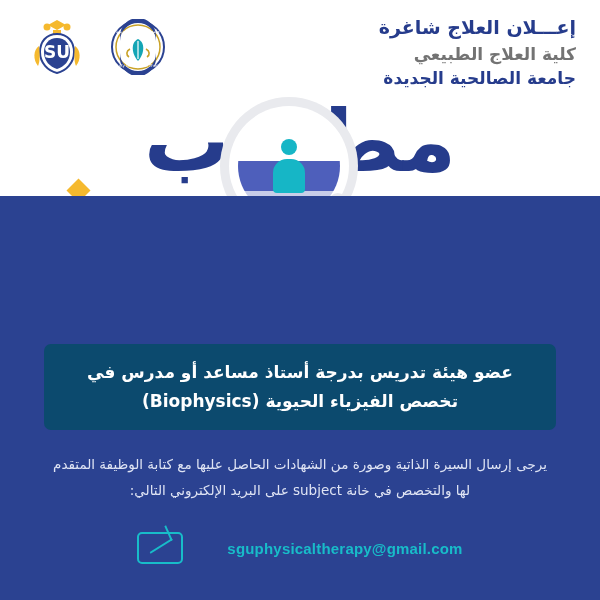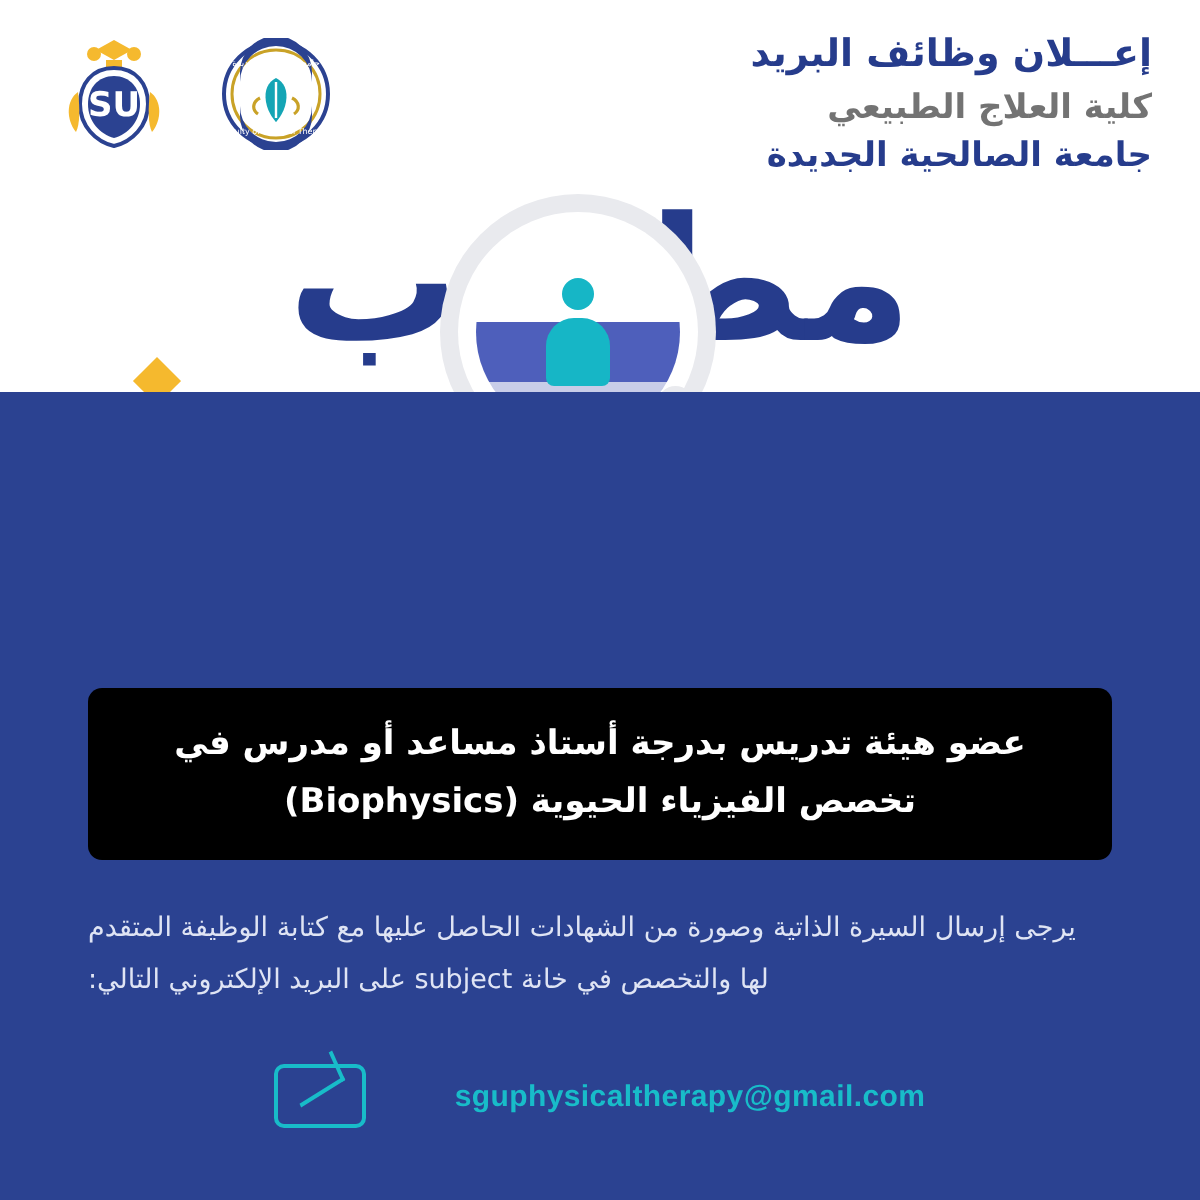--- a/index.html
+++ b/index.html
@@ -213,37 +213,37 @@
     font-weight: bold;
     line-height: 1.75;
   }
   .job-box {
     position: absolute;
     top: 148px;
     left: 44px;
     width: 512px;
     padding: 14px 16px;
     box-sizing: border-box;
-    background: #000000;
+    background: #0c4a6e;
     border-radius: 7px;
     direction: rtl;
     text-align: center;
     color: #ffffff;
     font-size: 17px;
     font-weight: bold;
     line-height: 1.7;
   }
   .note {
     position: absolute;
     top: 256px;
     left: 44px;
     width: 512px;
     box-sizing: border-box;
     direction: rtl;
-    text-align: left;
+    text-align: center;
     color: #dfe4f4;
     font-size: 13.5px;
     line-height: 1.9;
   }
   .email-row {
     position: absolute;
     top: 336px;
     left: 44px;
     width: 512px;
     display: flex;
@@ -332,21 +332,21 @@
             <path d="M20 30 C16 32 16 36 19 38" stroke="#c9a227" stroke-width="1.6" fill="none"></path>
             <path d="M36 30 C40 32 40 36 37 38" stroke="#c9a227" stroke-width="1.6" fill="none"></path>
           </g>
           <path d="M46 34 A18 18 0 0 1 10 34 L10 39 A18 18 0 0 0 46 39 Z" fill="#2b4291"></path>
           <text x="28" y="48" font-size="4" fill="#ffffff" text-anchor="middle" font-family="DejaVu Sans, sans-serif">Faculty of Physical Therapy</text>
         </svg>
       </div>
     </div>
 
     <div class="header-text">
-      <div class="header-line1">إعـــلان وظائف البريد</div>
+      <div class="header-line1">إعـــلان العلاج شاغرة</div>
       <div class="header-line2">كلية العلاج الطبيعي</div>
       <div class="header-line3">جامعة الصالحية الجديدة</div>
     </div>
   </div>
 
   <div class="hero">
     <div class="hero-word">مطلوب</div>
     <div class="magnifier">
       <div class="mag-ring">
         <div class="mag-inner">

